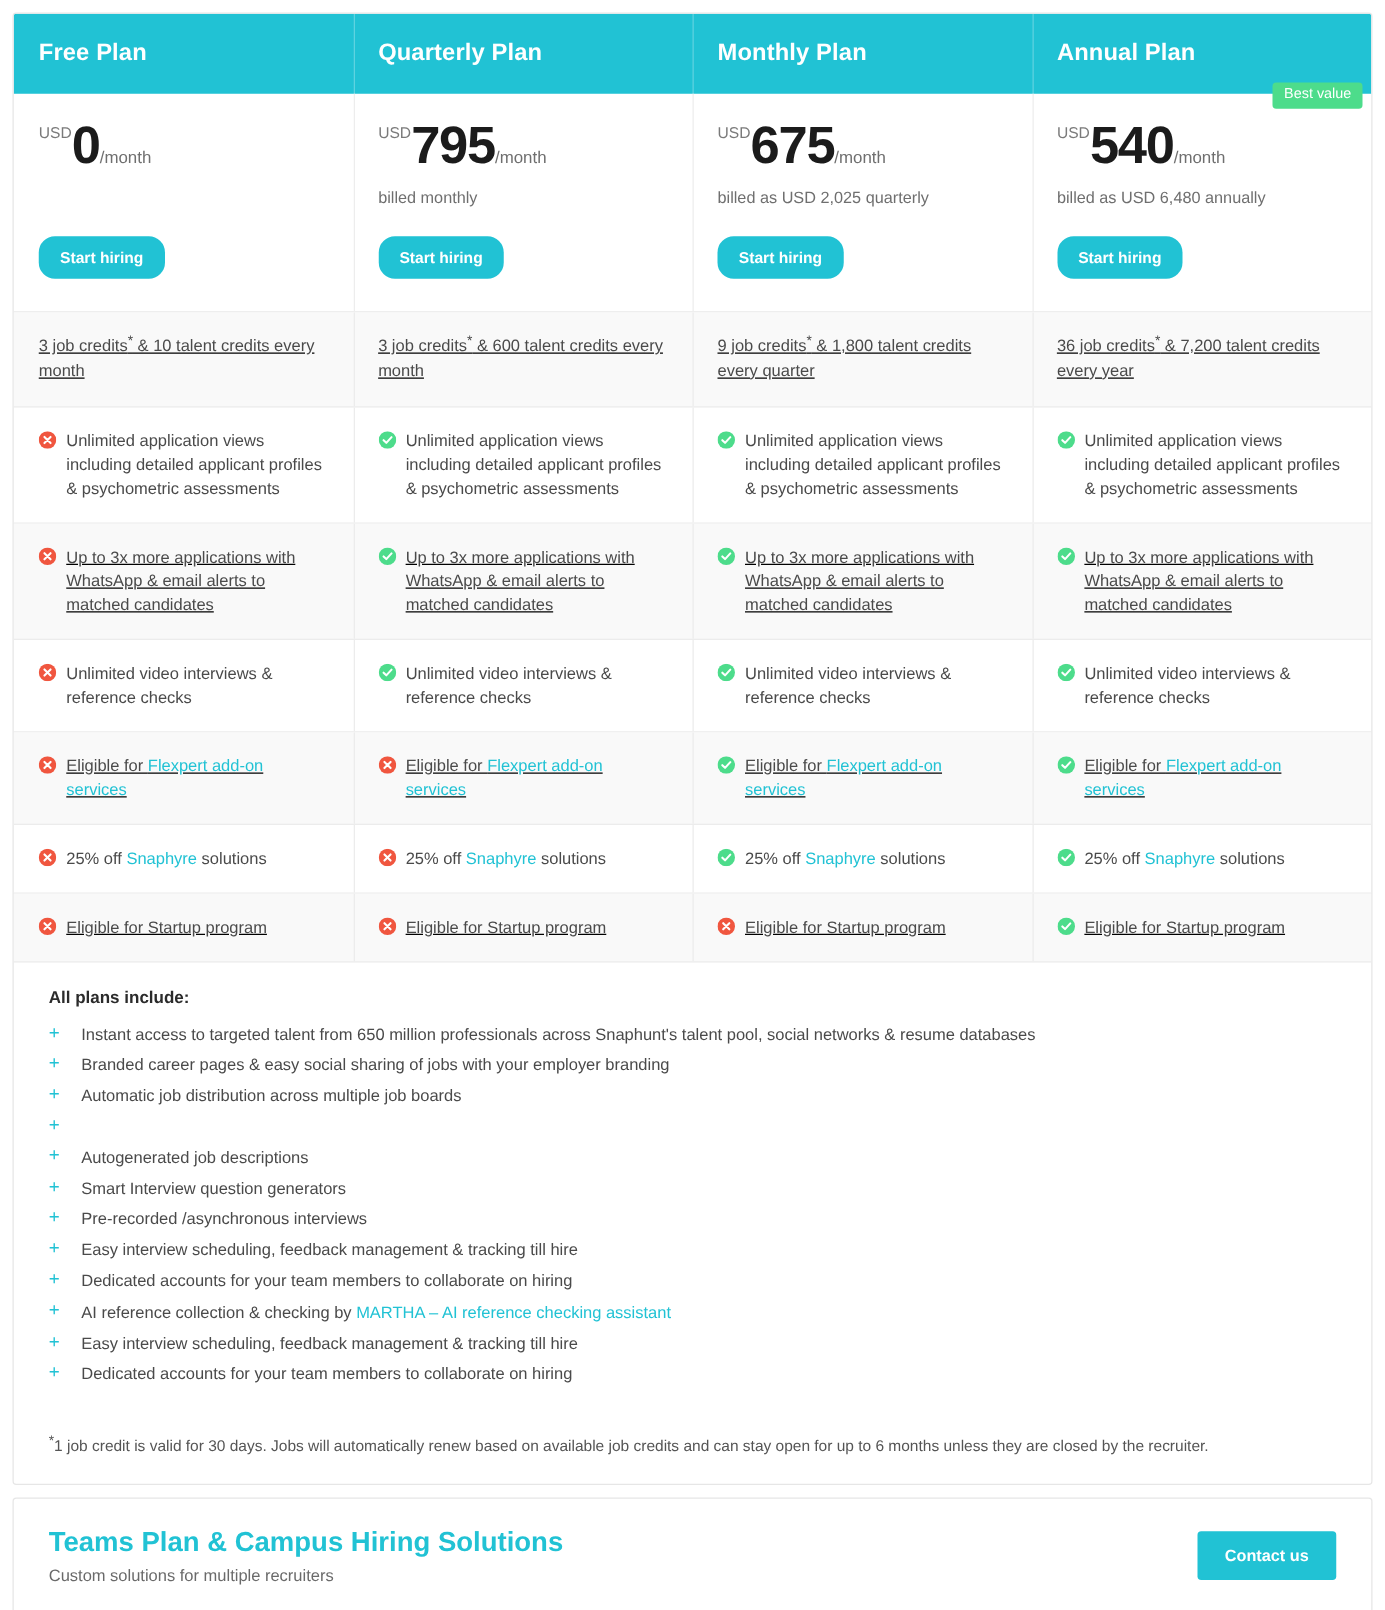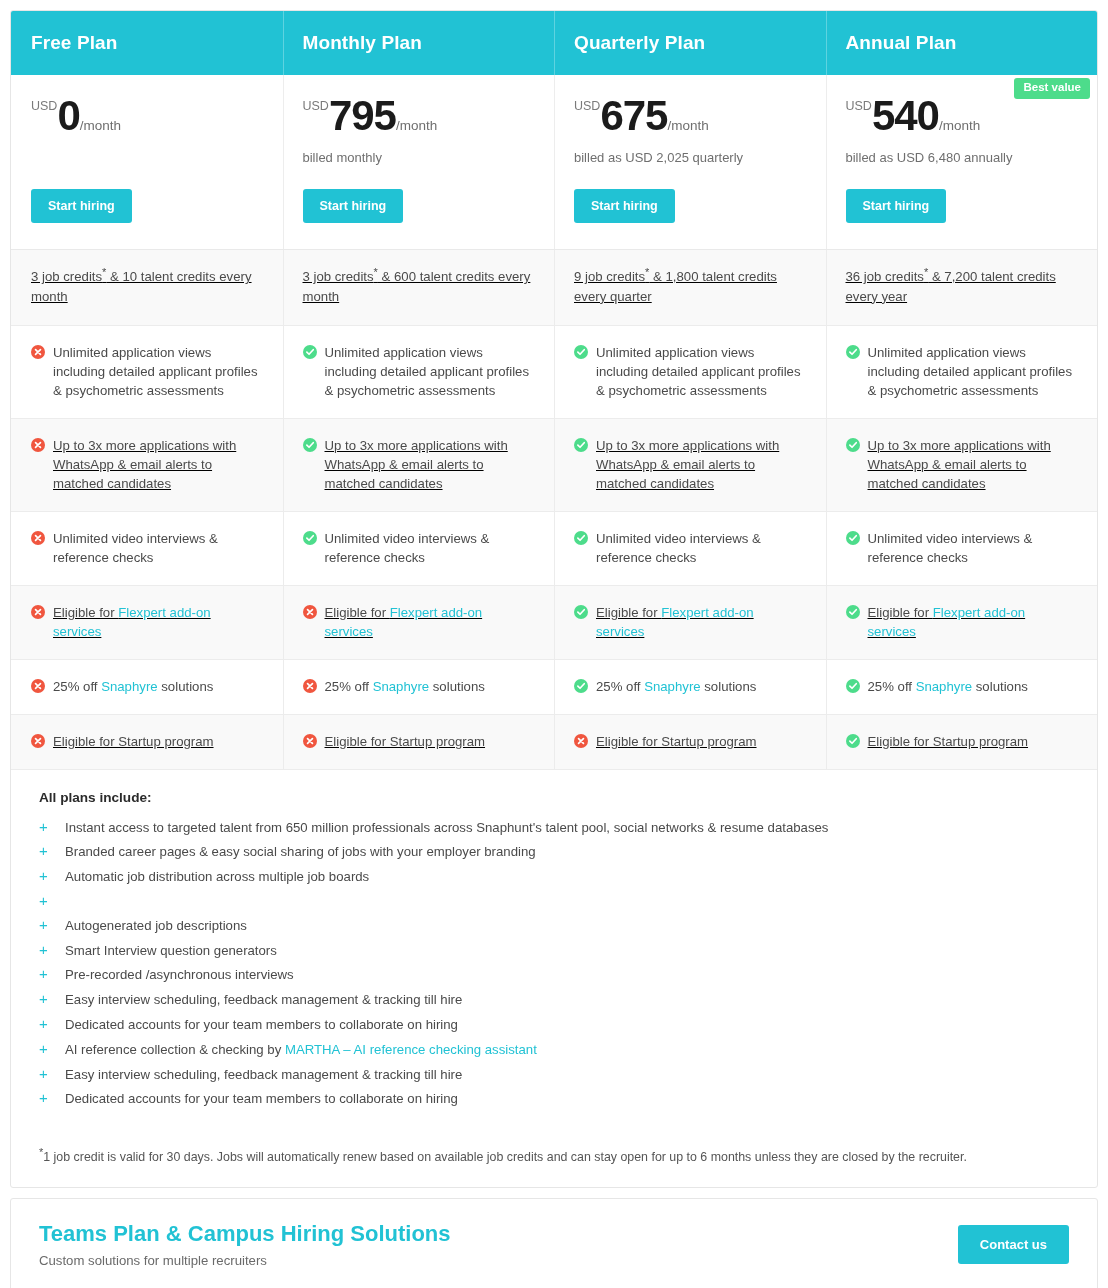--- a/index.html
+++ b/index.html
@@ -54,26 +54,25 @@
     font-weight: bold;
     letter-spacing: .1px;
   }
   .best-value-badge {
     position: absolute;
     right: 7px;
     top: 55px;
     background: #4ddc8b;
     color: #ffffff;
     font-size: 11.5px;
-    font-weight: bold;
+    font-weight: normal;
     padding: 4px 9px 5px;
     border-radius: 3px;
     z-index: 5;
     line-height: 1;
-    margin-top: 12px;
   }
 
   
   .price-row {
     display: flex;
     border-bottom: 1px solid #e9e9e9;
   }
   .price-cell {
     flex: 1 1 0;
     padding: 22px 20px 26px;
@@ -119,21 +118,21 @@
     position: absolute;
     left: 20px;
     bottom: 26px;
     display: inline-block;
     background: #21c2d4;
     color: #ffffff;
     font-size: 12.5px;
     font-weight: bold;
     padding: 10px 17px;
     border: none;
-    border-radius: 3px;
+    border-radius: 13px;
     cursor: pointer;
     font-family: "Liberation Sans", sans-serif;
   }
 
   
   .frow {
     display: flex;
     border-bottom: 1px solid #ececec;
   }
   .frow.shade { background: #f9f9f9; text-decoration: underline; }
@@ -244,24 +243,24 @@
 
 <div class="page">
 
   <div class="card">
 
     <div class="plan-header-row" id="plan-header-row">
         <div class="plan-header-cell">
           <span class="plan-title">Free Plan</span>
         </div>
         <div class="plan-header-cell">
+          <span class="plan-title">Quarterly Plan</span>
+        </div>
+        <div class="plan-header-cell">
           <span class="plan-title">Monthly Plan</span>
-        </div>
-        <div class="plan-header-cell">
-          <span class="plan-title">Quarterly Plan</span>
         </div>
         <div class="plan-header-cell">
           <span class="plan-title">Annual Plan</span>
         </div>
         <div class="best-value-badge">Best value</div>
       </div>
 
     <div class="price-row" id="plan-price-row">
         <div class="price-cell">
           <div class="price-line">

